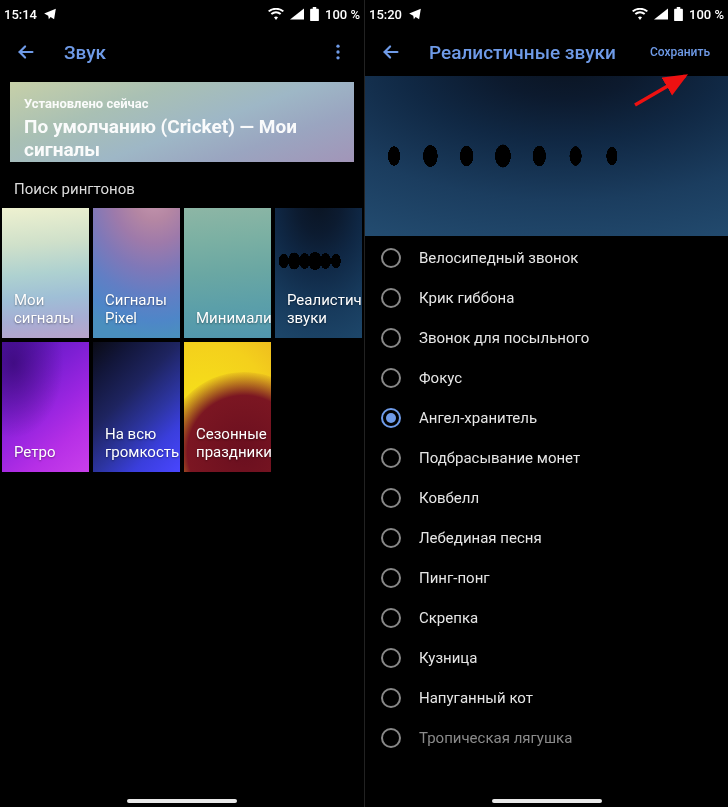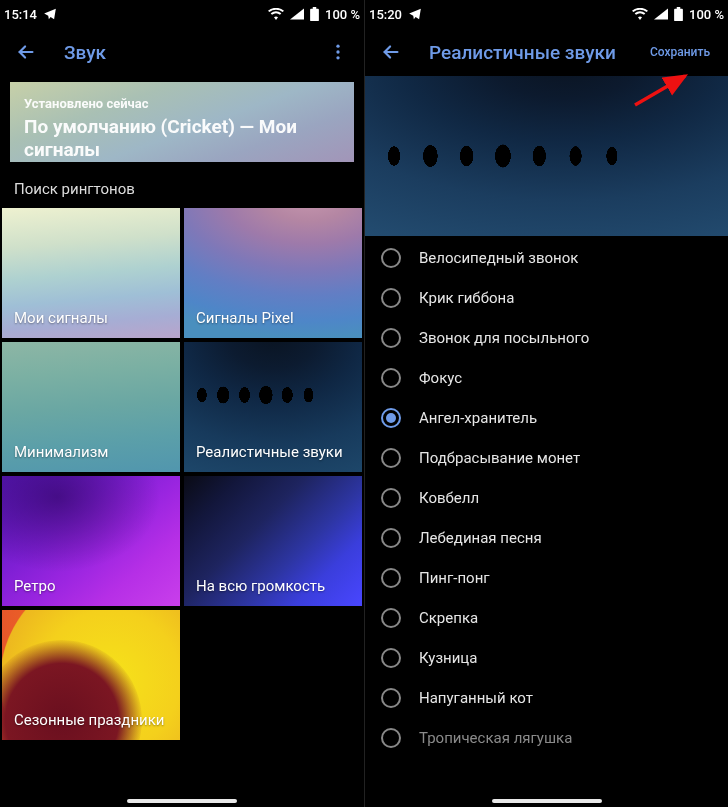--- a/index.html
+++ b/index.html
@@ -20,21 +20,21 @@
   .iconbtn { width: 36px; height: 36px; display: flex; align-items: center; justify-content: center; border-radius: 50%; cursor: pointer; }
 
   
   .current-card { margin: 6px 10px 12px 10px; height: 80px; border-radius: 0; position: relative; overflow: hidden; background: linear-gradient(160deg, #c7d0a8 0%, #a9c0b4 30%, #9eb7c6 55%, #9aa5c0 75%, #a295b8 100%); padding: 14px 14px; color: #fff; font-weight: bold; }
   .current-card .sub { font-size: 13px; opacity: .95; }
   .current-card .main { font-size: 19px; margin-top: 4px; opacity: .95; }
 
   .section-label { font-size: 15px; color: #ddd; padding: 6px 20px 10px 14px; }
 
   
-  .grid { display: grid; grid-template-columns: 1fr 1fr; gap: 4px; padding: 0 2px 4px 2px; }
+  .grid { display: grid; grid-template-columns: 1fr 1fr 1fr 1fr; gap: 4px; padding: 0 2px 4px 2px; }
   .tile { position: relative; height: 130px; overflow: hidden; display: flex; align-items: flex-end; cursor: pointer; }
   .tile .label { position: relative; z-index: 2; font-size: 15px; color: #fff; padding: 10px 12px; line-height: 1.25; text-shadow: 0 1px 2px rgba(0,0,0,.4); }
   .tile .bg { position: absolute; inset: 0; }
 
   
   .t1 .bg { background: linear-gradient(175deg, #eef1d0 0%, #cfe0ca 28%, #aed1d0 50%, #9fbfd6 68%, #a6add4 84%, #b9a4cb 100%); }
   .t2 .bg { background: radial-gradient(140% 110% at 70% -10%, #c898ae 0%, #b486a3 18%, #9e7aaa 34%, #7f78b8 52%, #627ec4 70%, #4e86c8 88%, #4a8fbe 100%); }
   .t3 .bg { background: linear-gradient(120deg, #b9524f 0%, #c45d55 20%, #cf7863 45%, #c8907a 65%, #b7a394 85%, #a7afa6 100%); }
   .t4 .bg { background: linear-gradient(175deg, #8db6a5 0%, #7bb0a3 25%, #6aa7a3 50%, #5b9fa9 75%, #5196ae 100%); }
   .t5 .bg { background: radial-gradient(140% 140% at 50% -5%, #0a1422 0%, #0c1b30 18%, #0f2744 35%, #173a5c 60%, #225074 100%); }

